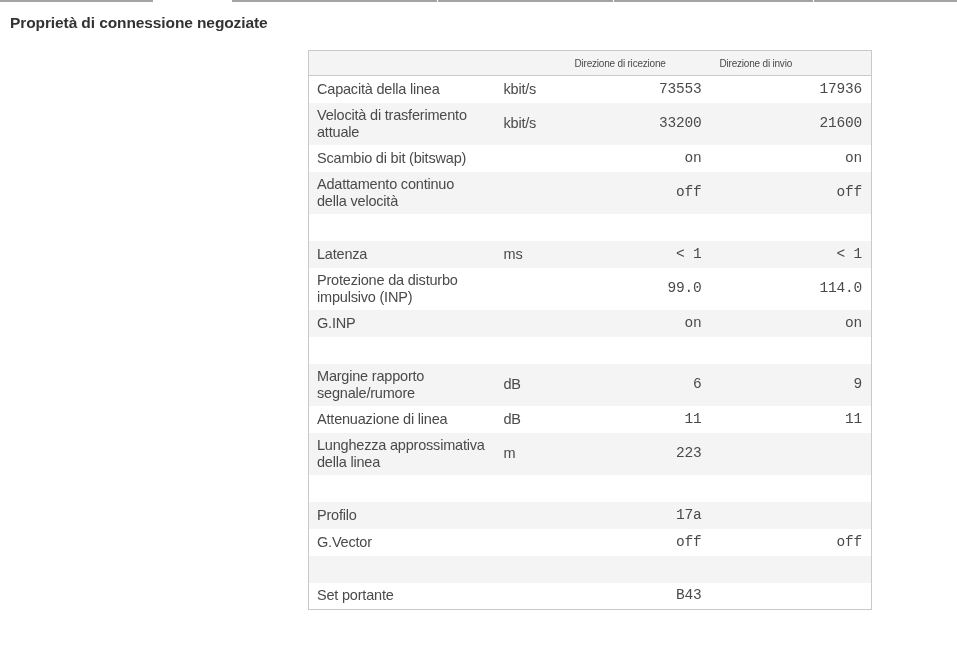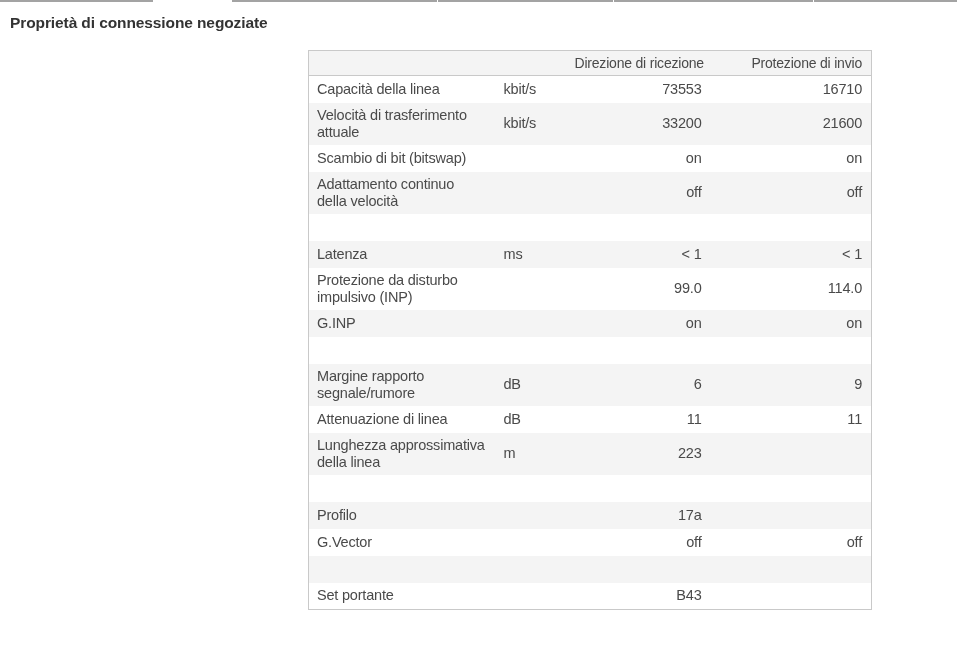--- a/index.html
+++ b/index.html
@@ -42,35 +42,35 @@
   }
   col.c-label { width: 187px; }
   col.c-unit  { width: 70px;  }
   col.c-rx    { width: 145px; }
   col.c-tx    { width: 161px; }
 
   thead th {
     background: #f4f4f4;
     border-bottom: 1px solid #c9c9c9;
     font-weight: normal;
-    font-size: 14px;
+    font-size: 10px;
     color: #4a4a4a;
-    text-align: right;
+    text-align: left;
     padding: 4px 9px;
     height: 25px;
     white-space: nowrap;
   }
   tbody tr { height: 27px; }
   tbody tr:nth-child(even) { background: #f4f4f4; }
   tbody td {
     padding: 4px 8px;
     line-height: 17px;
     vertical-align: middle;
   }
-  td.cell-rx, td.cell-tx { text-align: right; padding-right: 9px; white-space: nowrap; }
+  td.cell-rx, td.cell-tx { text-align: right; padding-right: 9px; white-space: nowrap; font-family: Liberation Mono, monospace; }
   td.cell-unit { white-space: nowrap; }
 </style>
 </head>
 <body>
 
 <div class="page">
 
   <div class="tab-bar">
     <div class="tab-edge seg-1"></div>
     <div class="tab-edge seg-2"></div>
@@ -86,29 +86,29 @@
       <col class="c-label">
       <col class="c-unit">
       <col class="c-rx">
       <col class="c-tx">
     </colgroup>
     <thead>
       <tr>
         <th></th>
         <th></th>
         <th>Direzione di ricezione</th>
-        <th>Protezione di invio</th>
+        <th>Direzione di invio</th>
       </tr>
     </thead>
     <tbody>
         <tr>
           <td class="cell-label">Capacità della linea</td>
           <td class="cell-unit">kbit/s</td>
           <td class="cell-rx">73553</td>
-          <td class="cell-tx">16710</td>
+          <td class="cell-tx">17936</td>
         </tr>
         <tr>
           <td class="cell-label">Velocità di trasferimento attuale</td>
           <td class="cell-unit">kbit/s</td>
           <td class="cell-rx">33200</td>
           <td class="cell-tx">21600</td>
         </tr>
         <tr>
           <td class="cell-label">Scambio di bit (bitswap)</td>
           <td class="cell-unit"></td>

